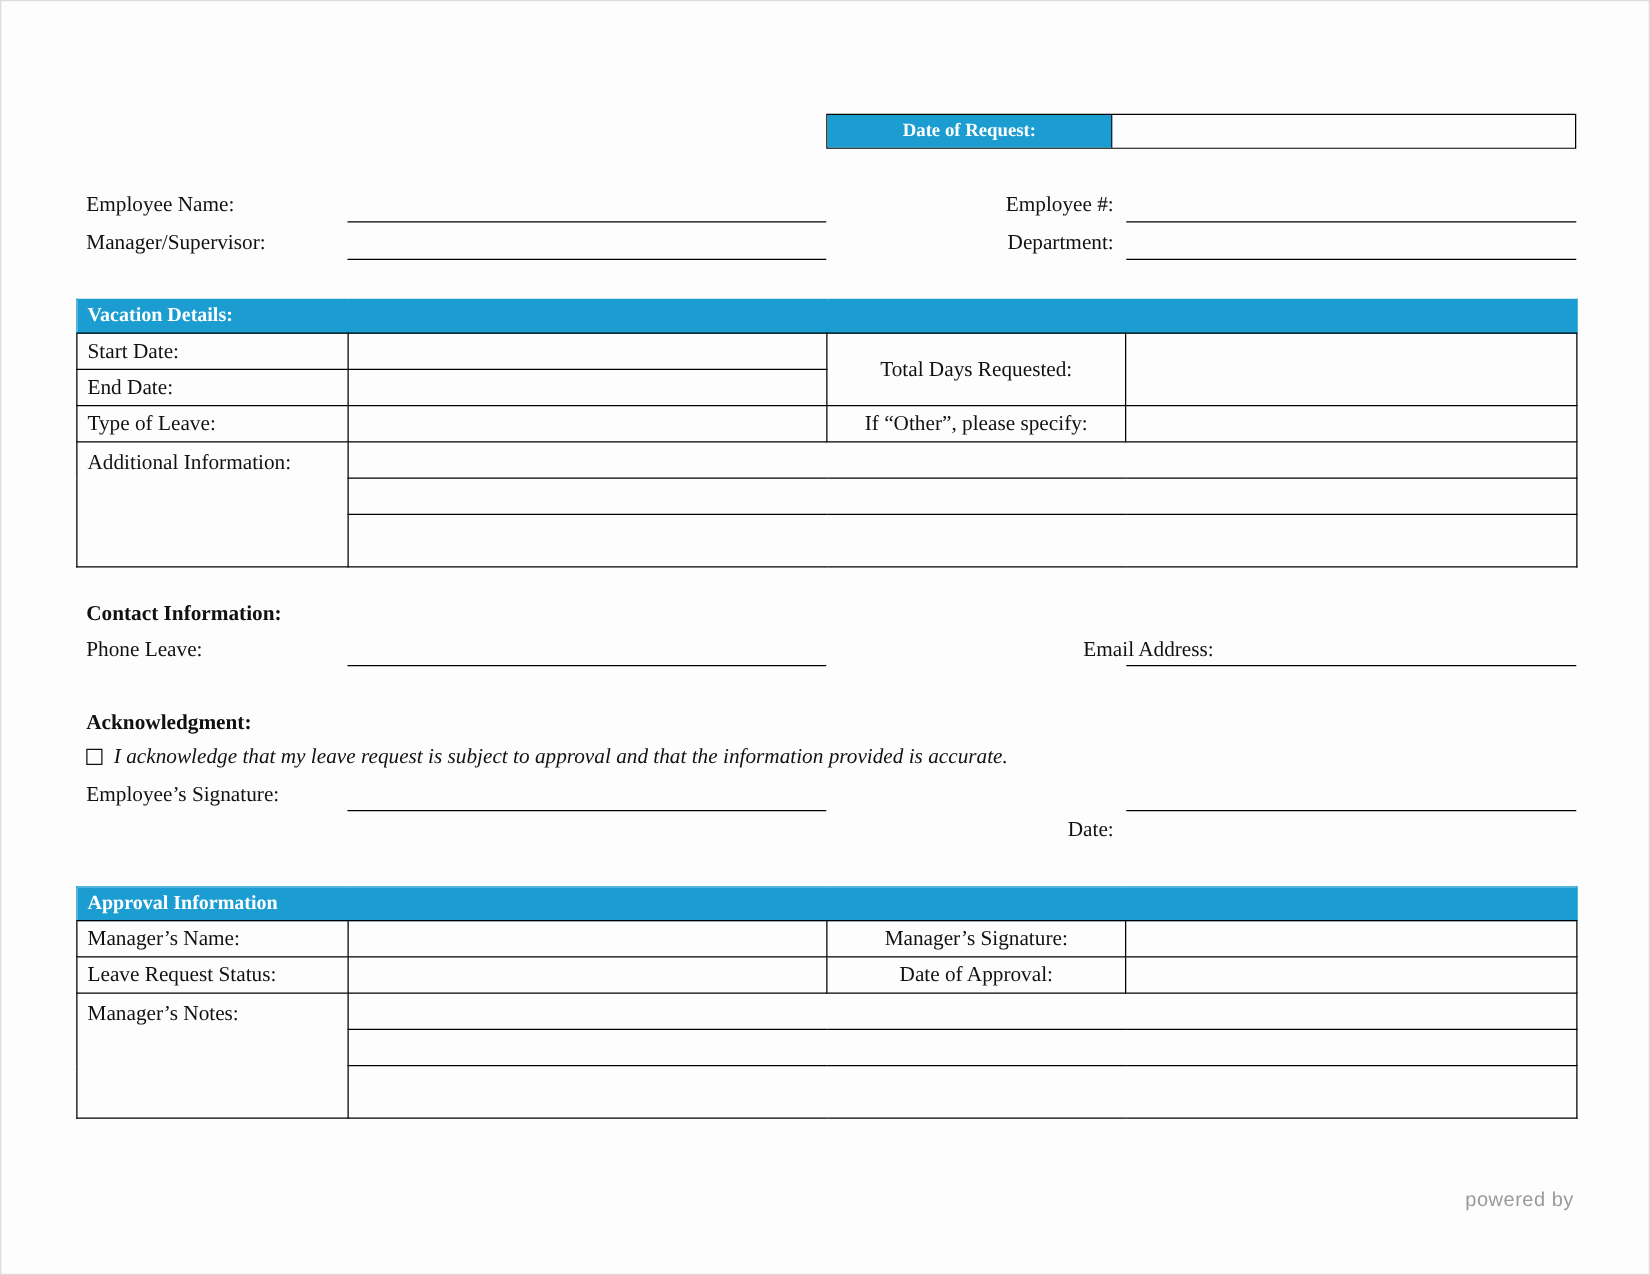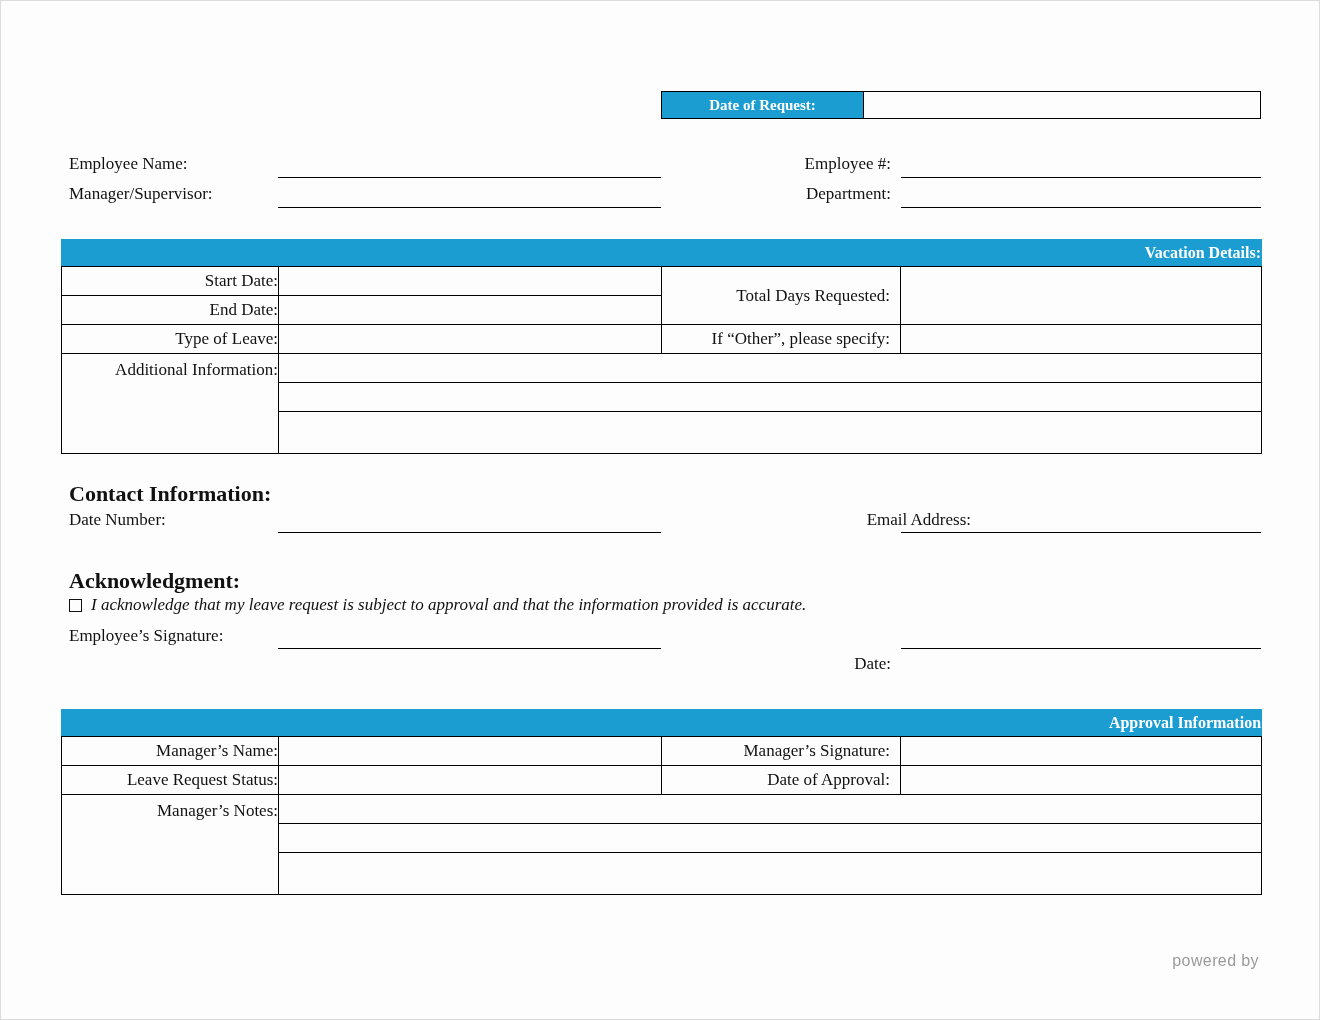--- a/index.html
+++ b/index.html
@@ -40,21 +40,21 @@
     position: absolute;
     left: 660px;
     top: 90px;
     width: 600px;
     height: 28px;
     display: flex;
     border: 1px solid #000;
     box-sizing: border-box;
   }
   .dor-label {
-    width: 202px;
+    width: 228px;
     background: #1B9DD1;
     color: #ffffff;
     font-weight: bold;
     font-size: 15px;
     display: flex;
     align-items: center;
     justify-content: center;
     box-sizing: border-box;
     border-right: 1px solid #000;
   }
@@ -86,49 +86,48 @@
     table-layout: fixed;
     background: #fdfdfd;
   }
   .tbl td {
     border: 1px solid #000;
     font-size: 17px;
     padding: 4px 0 4px 0;
     height: 29px;
     box-sizing: border-box;
     vertical-align: middle;
-    text-align: right;
   }
   .tbl td.lbl {
     padding-left: 8px;
     white-space: nowrap;
   }
   .tbl td.ctr {
-    text-align: right;
+    text-align: center;
     padding: 4px 10px;
   }
   .tbl td.top {
     vertical-align: top;
     padding-top: 6px;
   }
   .sect-head td {
     background: #1B9DD1;
     color: #ffffff;
     font-weight: bold;
     font-size: 16px;
     padding-left: 8px;
     height: 27px;
     border: 1px solid #1B9DD1;
     border-bottom: 1px solid #000;
   }
 
   
   .sub-head {
     position: absolute;
-    font-size: 22px;
+    font-size: 17px;
     font-weight: bold;
     white-space: nowrap;
   }
 
   
   .ack-line {
     position: absolute;
     left: 68px;
     top: 594px;
     display: flex;
@@ -230,21 +229,21 @@
         <td colspan="3"></td>
       </tr>
       <tr>
         <td colspan="3" style="height:42px;"></td>
       </tr>
     </tbody>
   </table>
 
   <div class="sub-head" style="left:68px; top:480px;">Contact Information:</div>
 
-  <div class="field-label" style="left:68px; top:509px;">Date Number:</div>
+  <div class="field-label" style="left:68px; top:509px;">Phone Leave:</div>
   <div class="rule" style="left:277px; top:531px; width:383px;"></div>
 
   <div class="field-label right" style="left:650px; top:509px; width:320px;">Email Address:</div>
   <div class="rule" style="left:900px; top:531px; width:360px;"></div>
 
   <div class="sub-head" style="left:68px; top:567px;">Acknowledgment:</div>
 
   <div class="ack-line">
     <span class="checkbox"></span>
     <span class="ack-text">I acknowledge that my leave request is subject to approval and that the information provided is accurate.</span>

